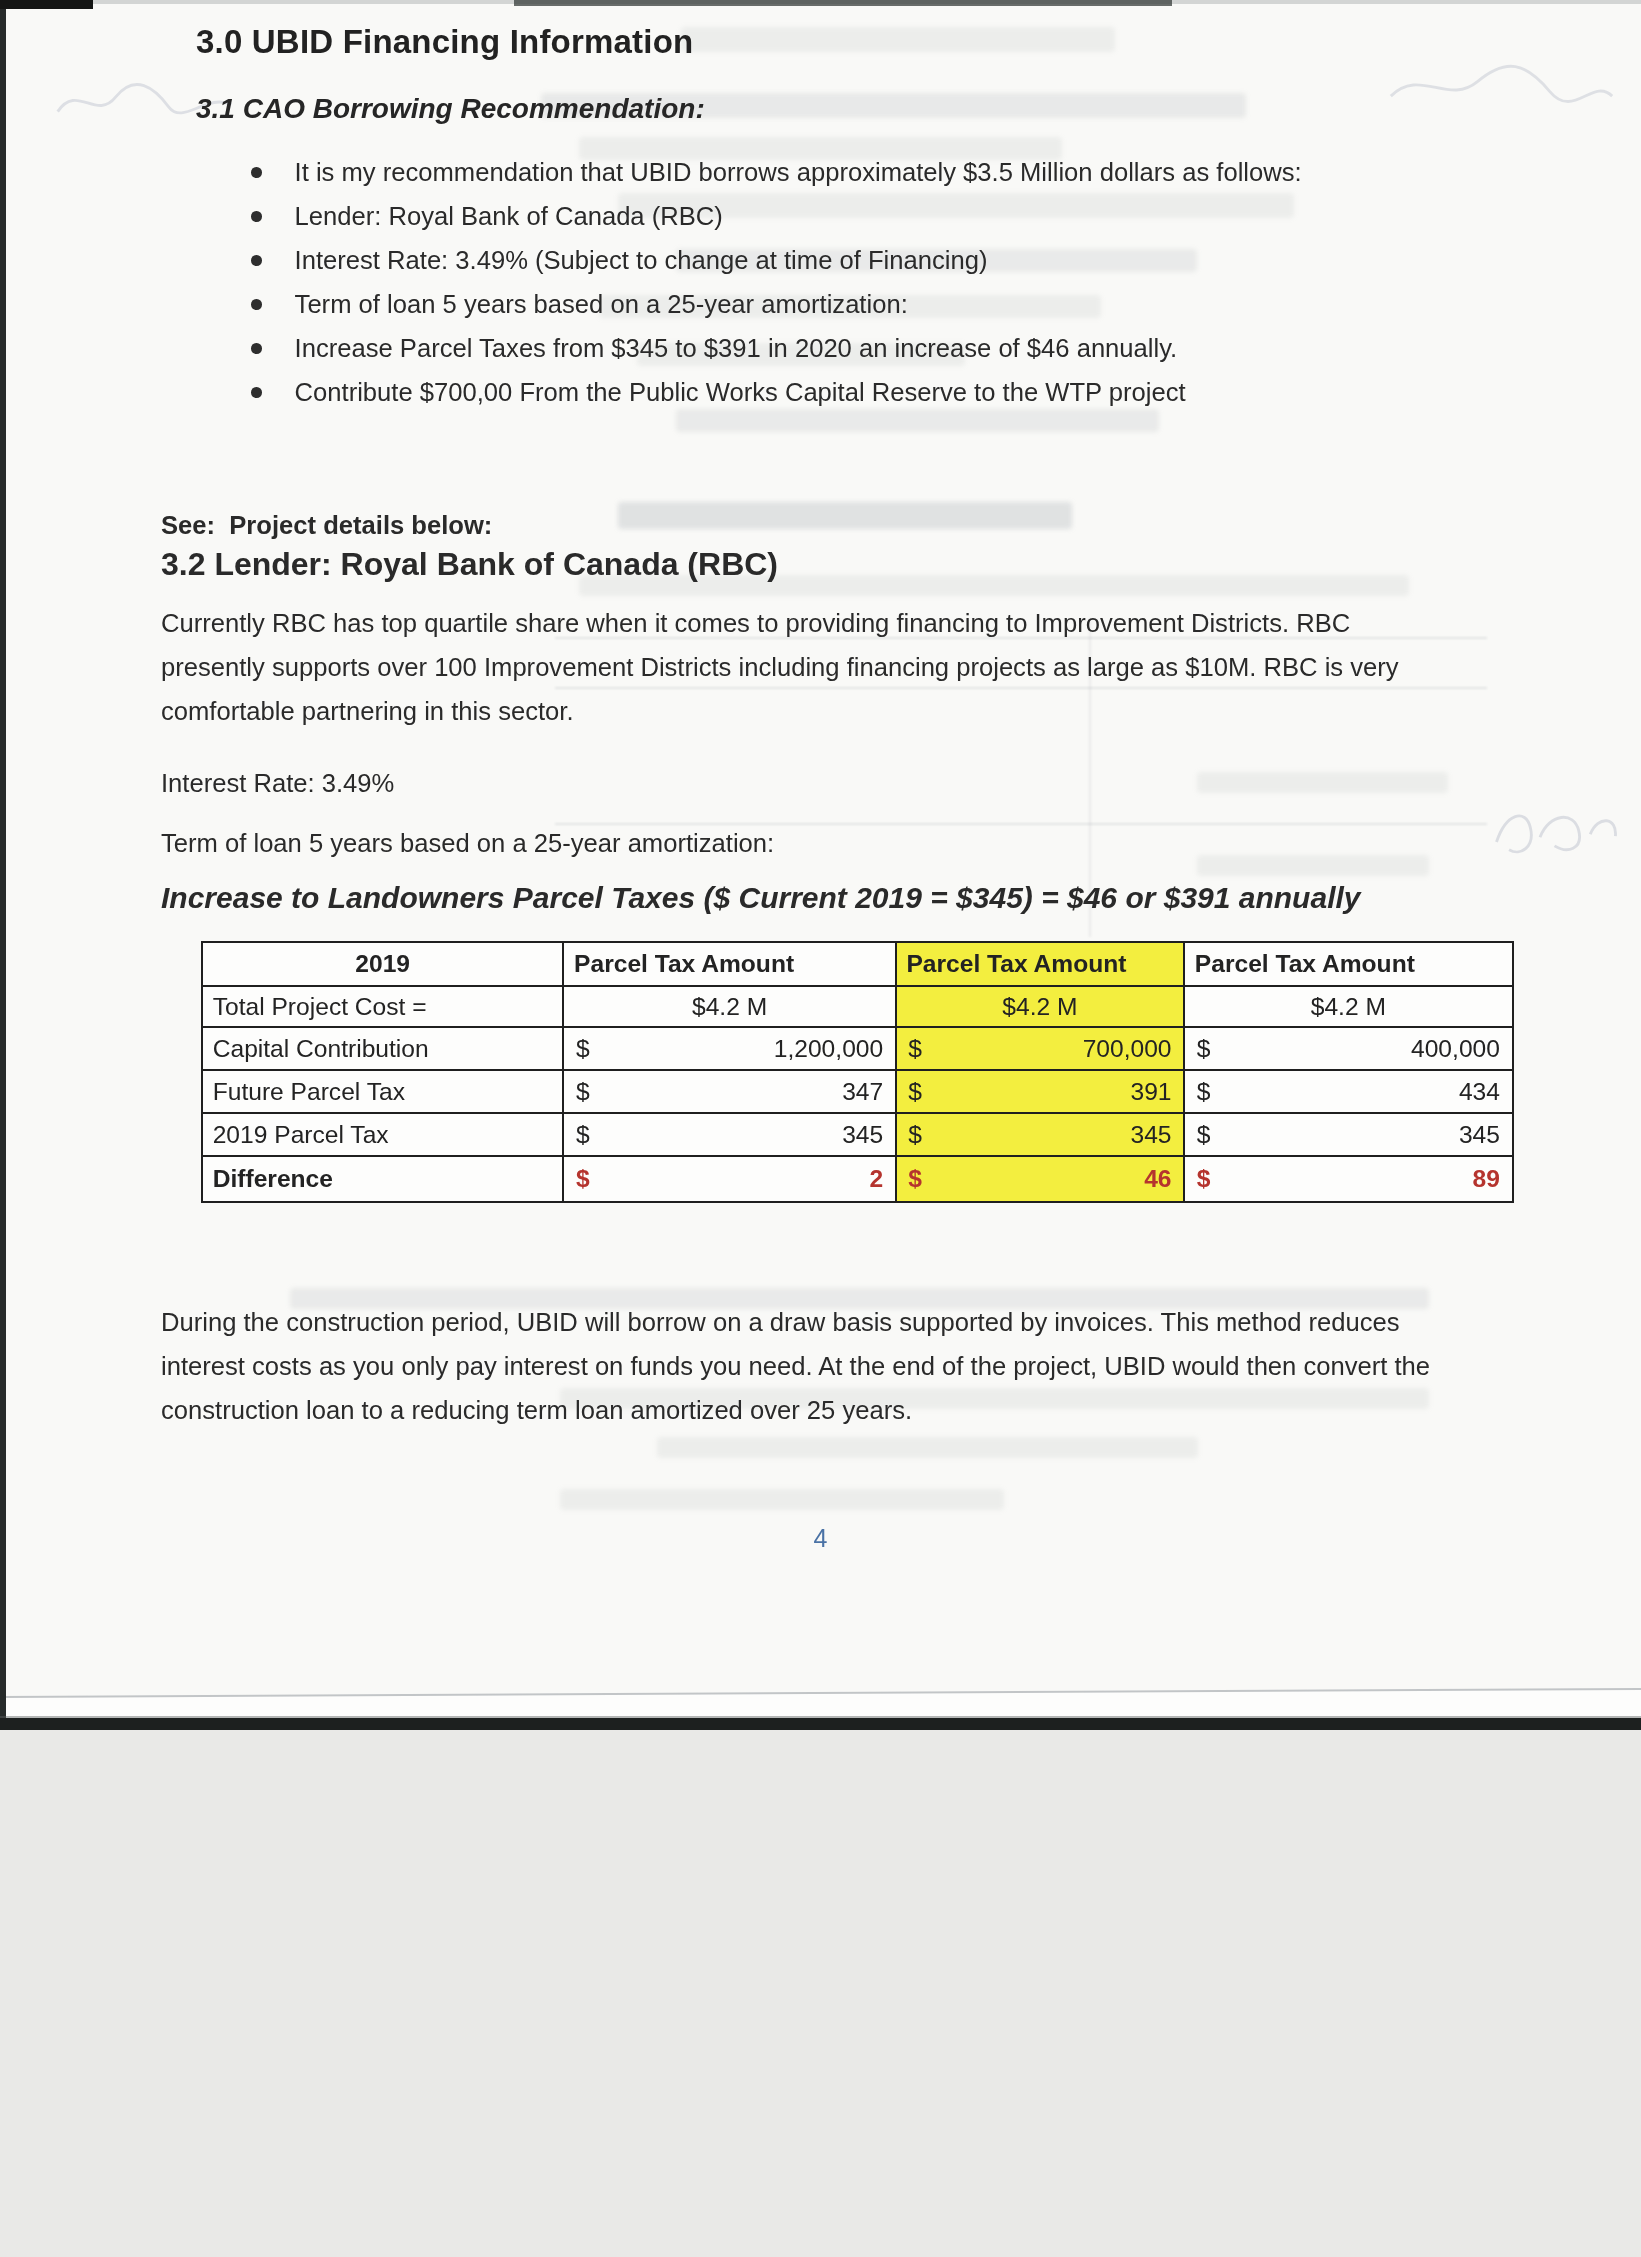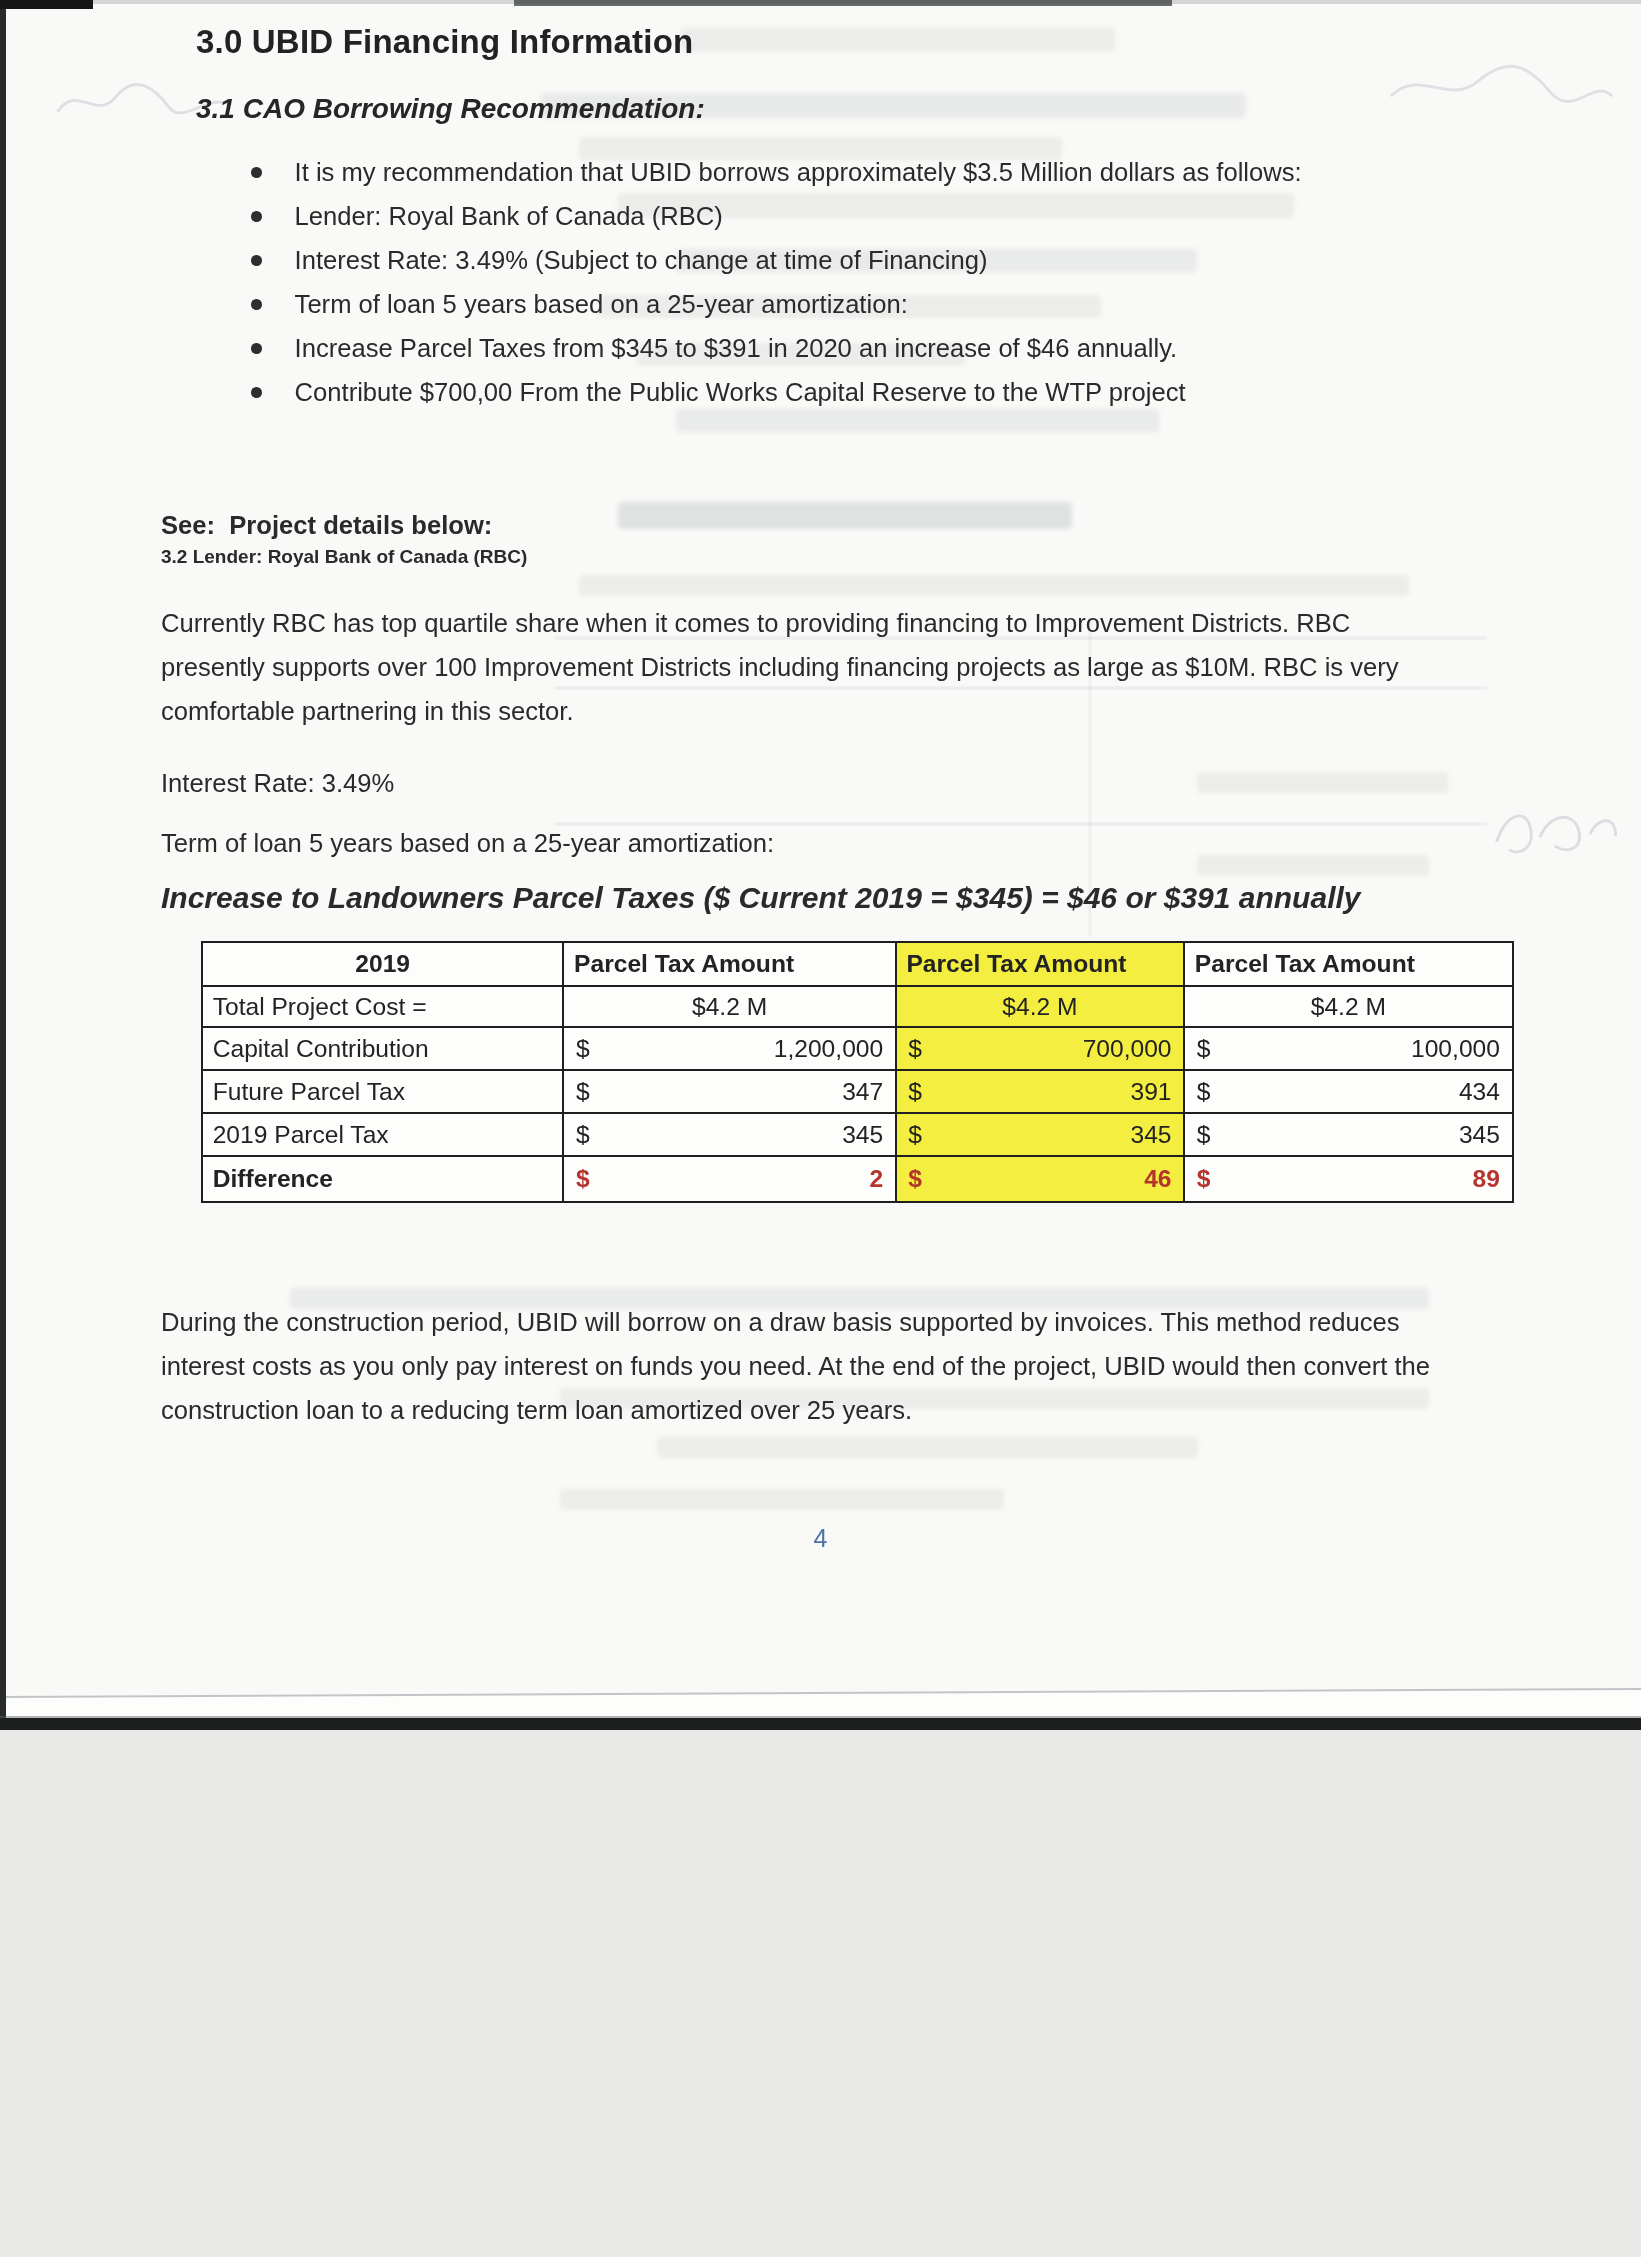--- a/index.html
+++ b/index.html
@@ -28,21 +28,21 @@
   .bleedvert{position:absolute;width:1.9px;background:rgba(120,128,136,.12);filter:blur(1px);}
   .squiggle{position:absolute;opacity:.28;}
   
   .doc-title{position:absolute;left:196px;top:23px;font-size:33px;font-weight:bold;color:#222;letter-spacing:0.2px;}
   .h31{position:absolute;left:196px;top:93px;font-size:28px;font-weight:bold;font-style:italic;color:#262626;}
   .bullets{position:absolute;left:251px;top:150px;width:1149px;}
   .bullet-item{display:flex;align-items:flex-start;}
   .dot{flex:0 0 10.6px;width:10.6px;height:10.6px;border-radius:50%;background:#2e2e2e;margin:17.4px 33px 0 0;}
   .bullet-text{font-size:25.6px;line-height:44px;max-width:1106px;}
   .see-note{position:absolute;left:161px;top:511px;font-size:25.6px;font-weight:bold;white-space:pre-wrap;}
-  .h32{position:absolute;left:161px;top:546px;font-size:19px;font-weight:bold;}
+  .h32{position:absolute;left:161px;top:546px;font-size:32px;font-weight:bold;}
   .para{position:absolute;font-size:25.6px;line-height:44px;}
   .p-rbc{left:161px;top:601px;width:1299px;}
   .p-interest{left:161px;top:761px;}
   .p-term{left:161px;top:821px;}
   .table-heading{position:absolute;left:161px;top:881px;font-size:30px;font-weight:bold;font-style:italic;}
   .p-closing{left:161px;top:1300px;width:1299px;}
   .page-num{position:absolute;left:0;top:1524px;width:1641px;text-align:center;font-size:25px;color:#4a72a5;}
   
   .fin-table{
     position:absolute;left:201px;top:941px;width:1225px;
@@ -164,21 +164,21 @@
           </td>
       <td class="c3 hl">
             <span class="money">
               <span class="sym">$</span>
               <span class="val">700,000</span>
             </span>
           </td>
       <td class="c4">
             <span class="money">
               <span class="sym">$</span>
-              <span class="val">100,000</span>
+              <span class="val">400,000</span>
             </span>
           </td>
     </tr>
     <tr class="r">
       <td class="c1">Future Parcel Tax</td>
       <td class="c2">
             <span class="money">
               <span class="sym">$</span>
               <span class="val">347</span>
             </span>

